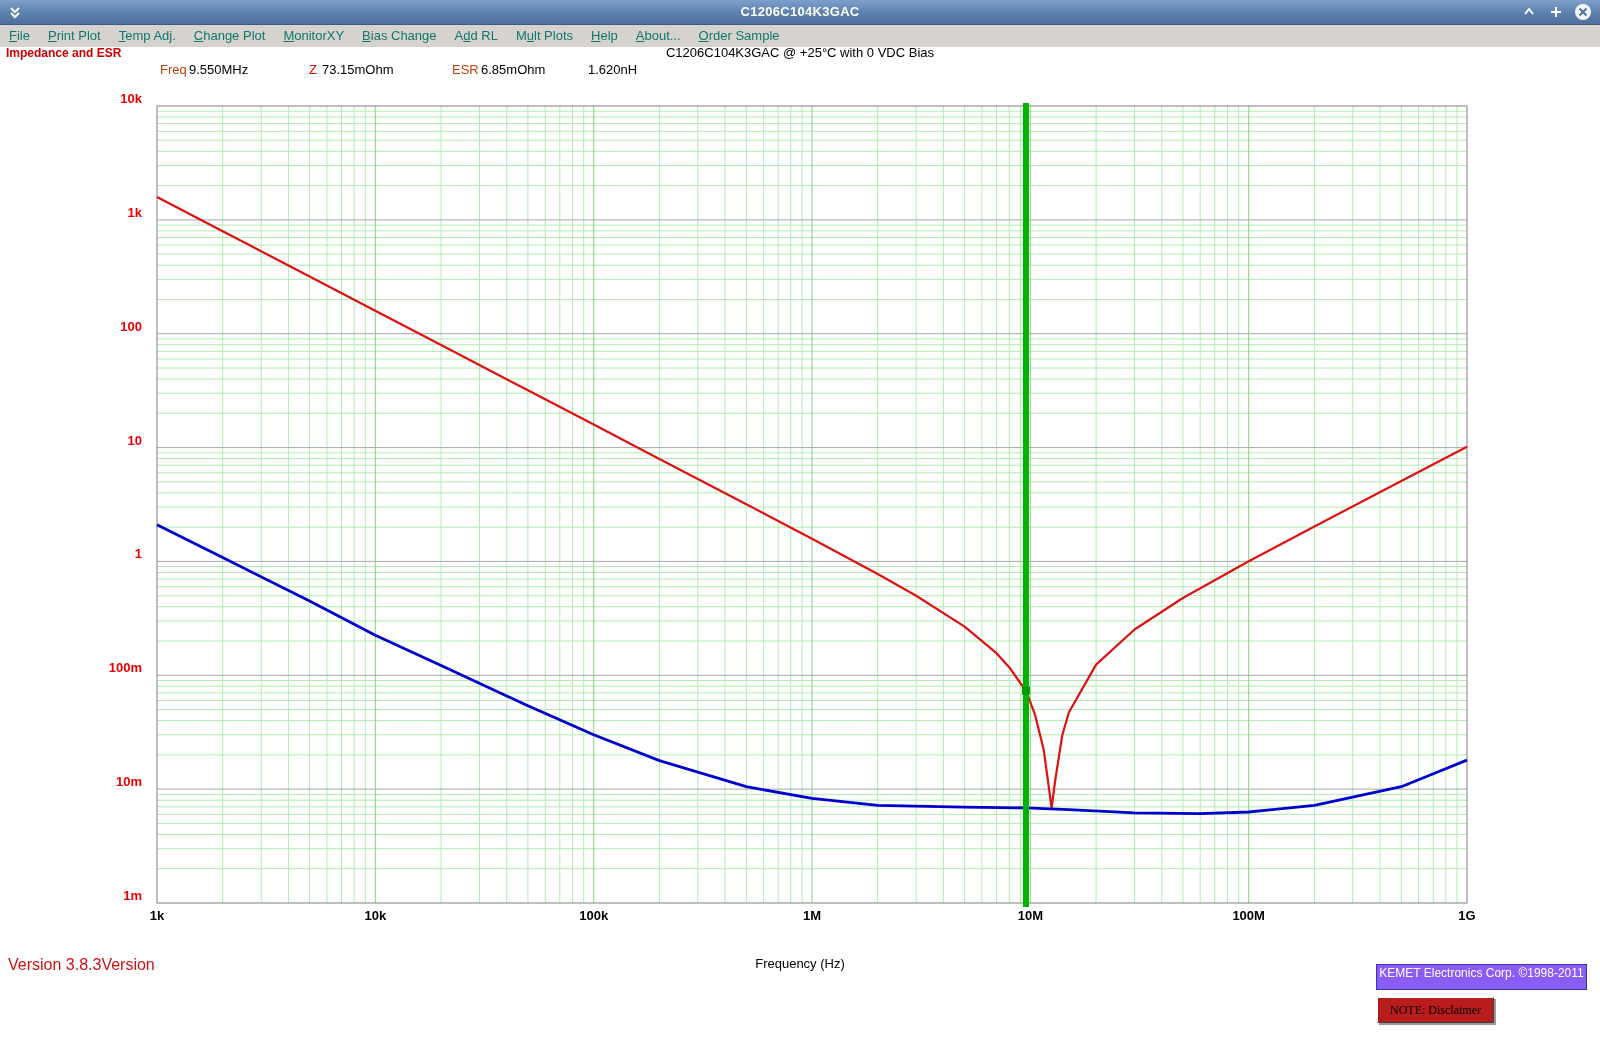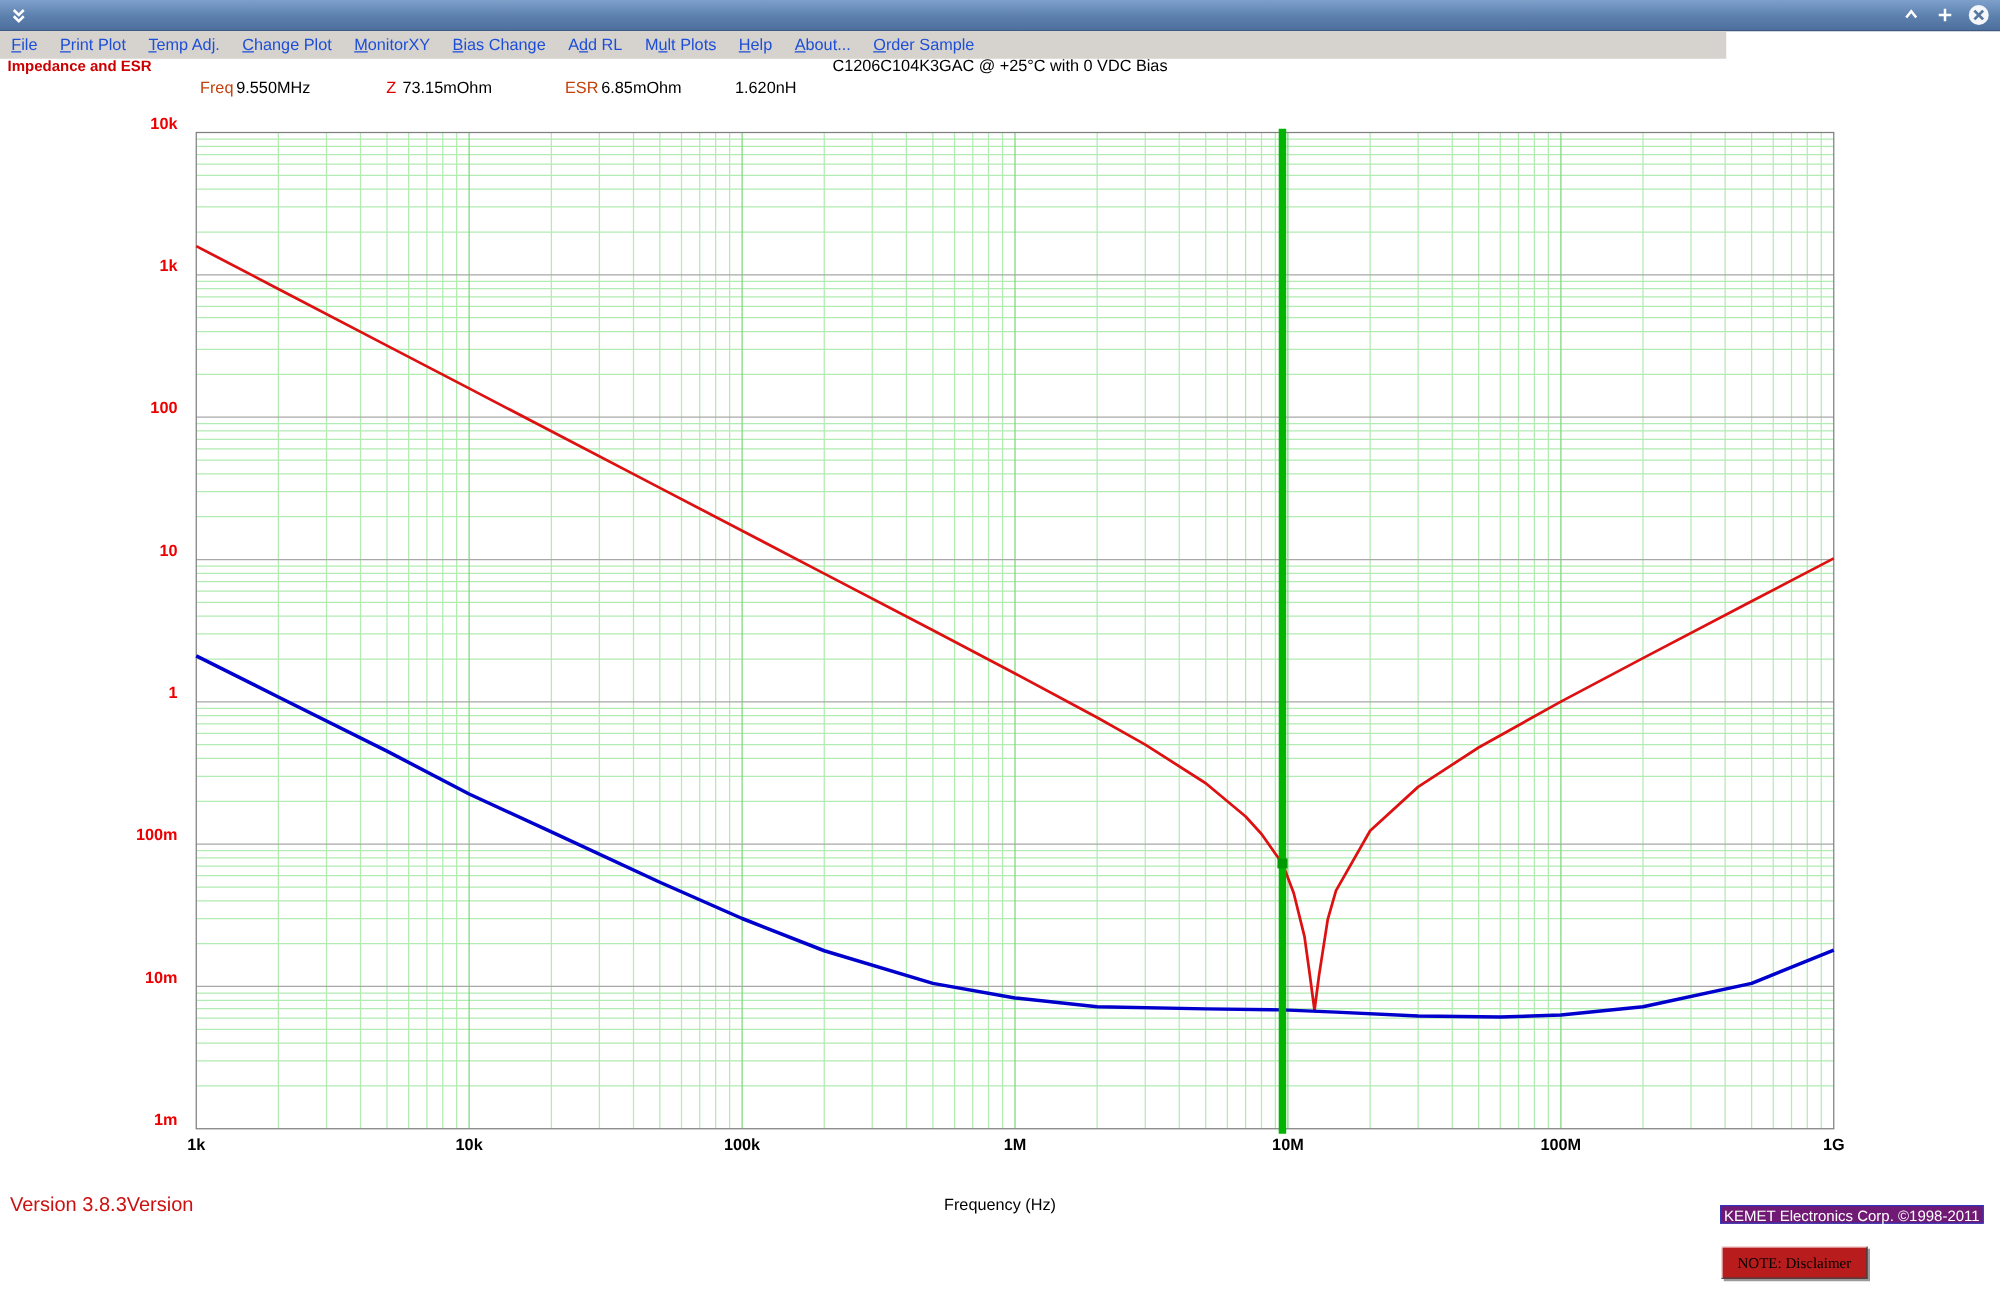--- a/index.html
+++ b/index.html
@@ -9,22 +9,22 @@
   
   .titlebar{position:absolute;left:0;top:0;width:1600px;height:24px;
     background:linear-gradient(#7da0cb,#5c80ad 55%,#4e6f9d);border-bottom:1px solid #3f5a80}
   .tb-title{position:absolute;left:0;right:0;top:4px;text-align:center;
     color:#ffffff;font-weight:bold;font-size:13px;letter-spacing:.3px}
   .tb-lefticon{position:absolute;left:7px;top:4px;width:16px;height:16px}
   .tb-controls{position:absolute;right:8px;top:0;height:24px;display:flex;align-items:center;gap:9px}
   .tb-btn{width:18px;height:18px;display:flex;align-items:center;justify-content:center;cursor:default}
 
   
-  .menubar{position:absolute;left:0;top:25px;width:1381px;height:22px;background:#d6d3ce;
-    display:flex;align-items:center;font-size:13px;color:#1d4ed8}
+  .menubar{position:absolute;left:0;top:25px;width:1600px;height:22px;background:#d6d3ce;
+    display:flex;align-items:center;font-size:13px;color:#0f766e}
   .menu-item{padding:1px 9px 2px 9px;white-space:nowrap}
   .menu-item u{text-decoration:underline}
 
   
   .imp-label{position:absolute;left:6px;top:46px;color:#cc0000;font-weight:bold;font-size:12px}
   .subtitle{position:absolute;left:0;right:0;top:45px;text-align:center;font-size:13px;color:#000}
 
   
   .ro{position:absolute;top:62px;font-size:13px;white-space:nowrap}
   .ro-freq-l{left:160px;color:#c2410c}
@@ -35,22 +35,22 @@
   .ro-esr-v{left:481px;color:#000}
   .ro-esl-v{left:588px;color:#000}
 
   
   #plot-svg{position:absolute;left:0;top:0}
 
   
   .version{position:absolute;left:8px;top:956px;color:#cc1111;font-size:16px}
   .xaxis-title{position:absolute;left:0;right:0;top:956px;text-align:center;
     font-weight:normal;font-size:13px;color:#000}
-  .brand-bar{position:absolute;left:1376px;top:964px;width:211px;height:15px;
-    background:#701a75;border:1px solid #3333bb;box-sizing:border-box;
+  .brand-bar{position:absolute;left:1376px;top:964px;width:211px;height:26px;
+    background:#8b5cf6;border:1px solid #3333bb;box-sizing:border-box;
     color:#ffffff;font-size:12px;text-align:center;line-height:17px}
   .disclaimer-btn{position:absolute;left:1377px;top:997px;width:117px;height:26px;
     background:#b91c1c;border:1px solid;border-color:#ffffff #404040 #404040 #ffffff;
     box-shadow:2px 2px 0 #9a9a9a;box-sizing:border-box;
     font-family:Liberation Serif, serif;font-size:12px;color:#000;
     display:flex;align-items:center;justify-content:center;cursor:default}
 </style>
 </head>
 <body>
 
@@ -78,20 +78,21 @@
     <text x="1030.3333333333335" y="920" text-anchor="middle" fill="#000000" font-size="13" font-weight="bold" font-family="&quot;Liberation Sans&quot;,sans-serif">10M</text>
     <text x="1248.6666666666667" y="920" text-anchor="middle" fill="#000000" font-size="13" font-weight="bold" font-family="&quot;Liberation Sans&quot;,sans-serif">100M</text>
     <text x="1467" y="920" text-anchor="middle" fill="#000000" font-size="13" font-weight="bold" font-family="&quot;Liberation Sans&quot;,sans-serif">1G</text>
   </svg>
 
 <div class="titlebar">
   <svg class="tb-lefticon" viewBox="0 0 16 16">
     <polyline points="4,4 8,8 12,4" fill="none" stroke="#ffffff" stroke-width="2"></polyline>
     <polyline points="4,9 8,13 12,9" fill="none" stroke="#ffffff" stroke-width="2"></polyline>
   </svg>
+  <div class="tb-title">C1206C104K3GAC</div>
   <div class="tb-controls">
     <div class="tb-btn">
       <svg width="14" height="14" viewBox="0 0 14 14">
         <polyline points="3,9 7,4 11,9" fill="none" stroke="#ffffff" stroke-width="2"></polyline>
       </svg>
     </div>
     <div class="tb-btn">
       <svg width="14" height="14" viewBox="0 0 14 14">
         <line x1="7" y1="2" x2="7" y2="12" stroke="#ffffff" stroke-width="2"></line>
         <line x1="2" y1="7" x2="12" y2="7" stroke="#ffffff" stroke-width="2"></line>

